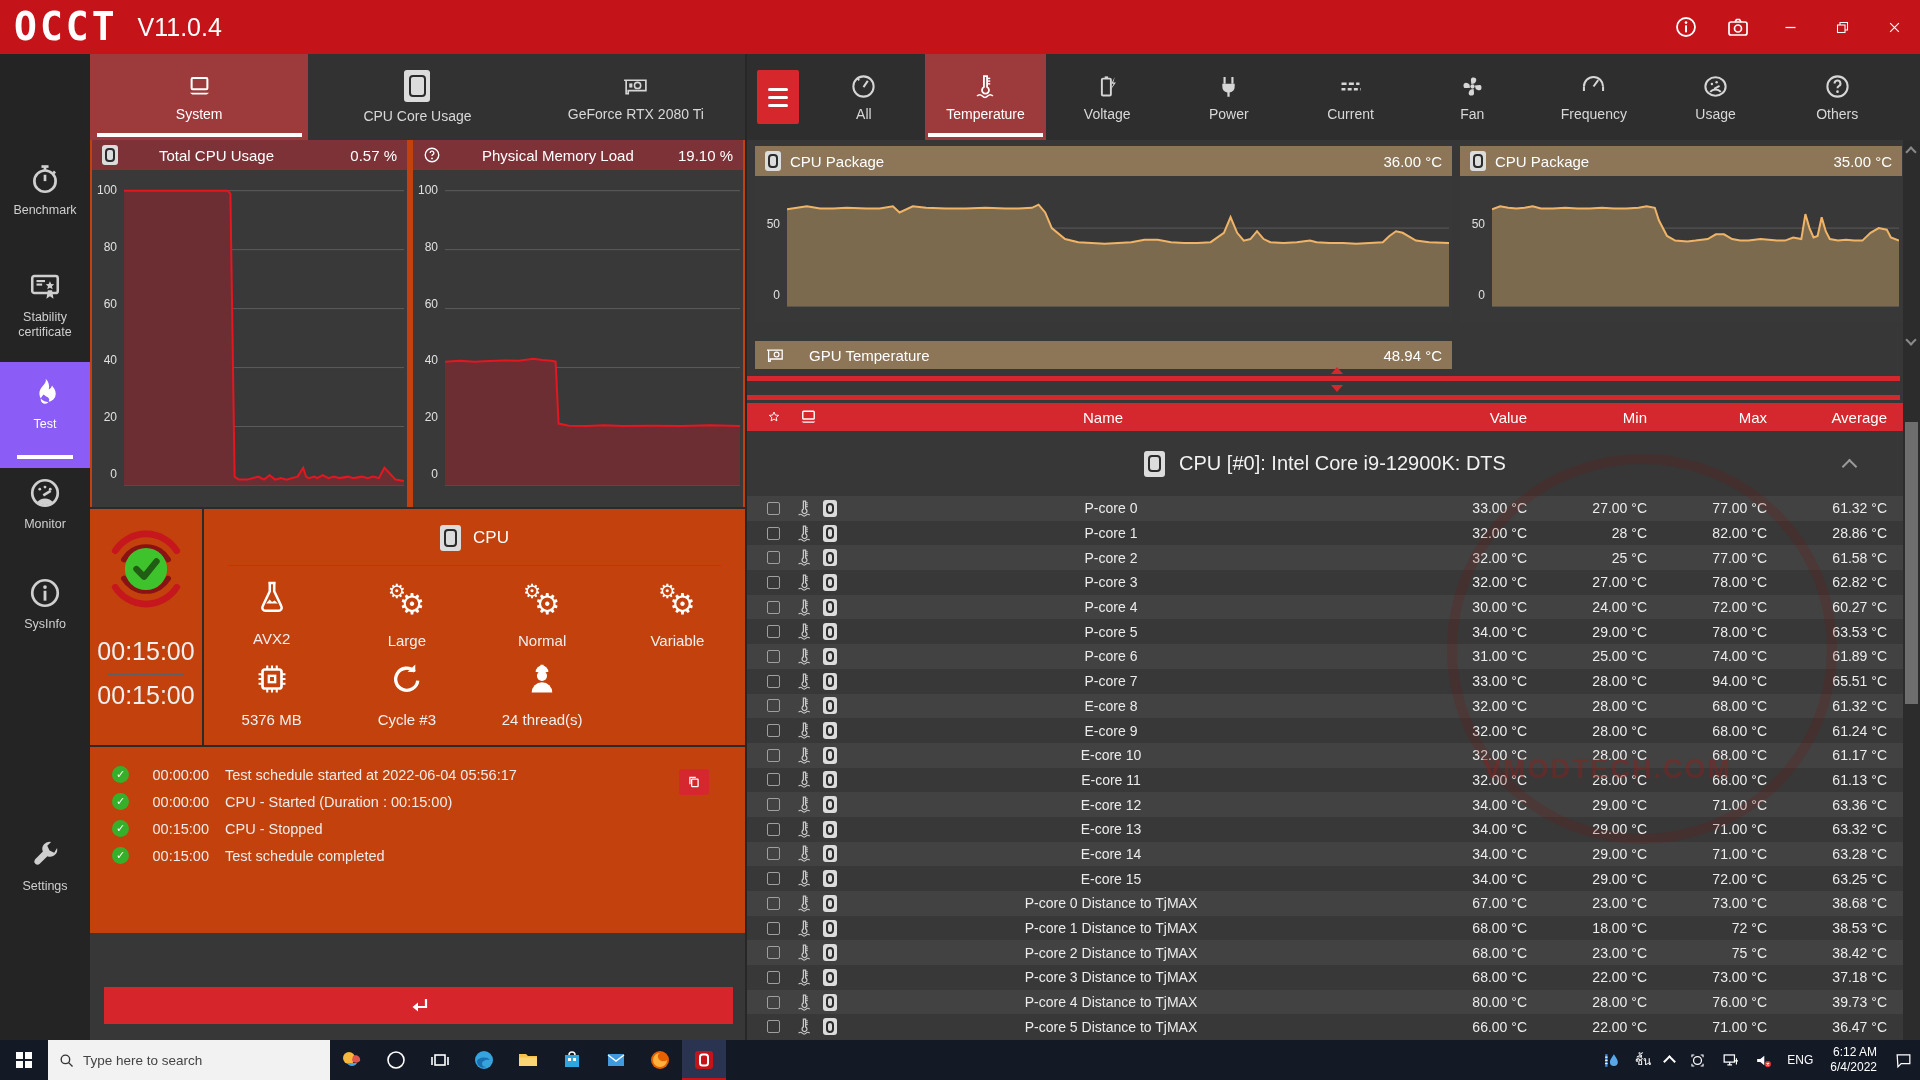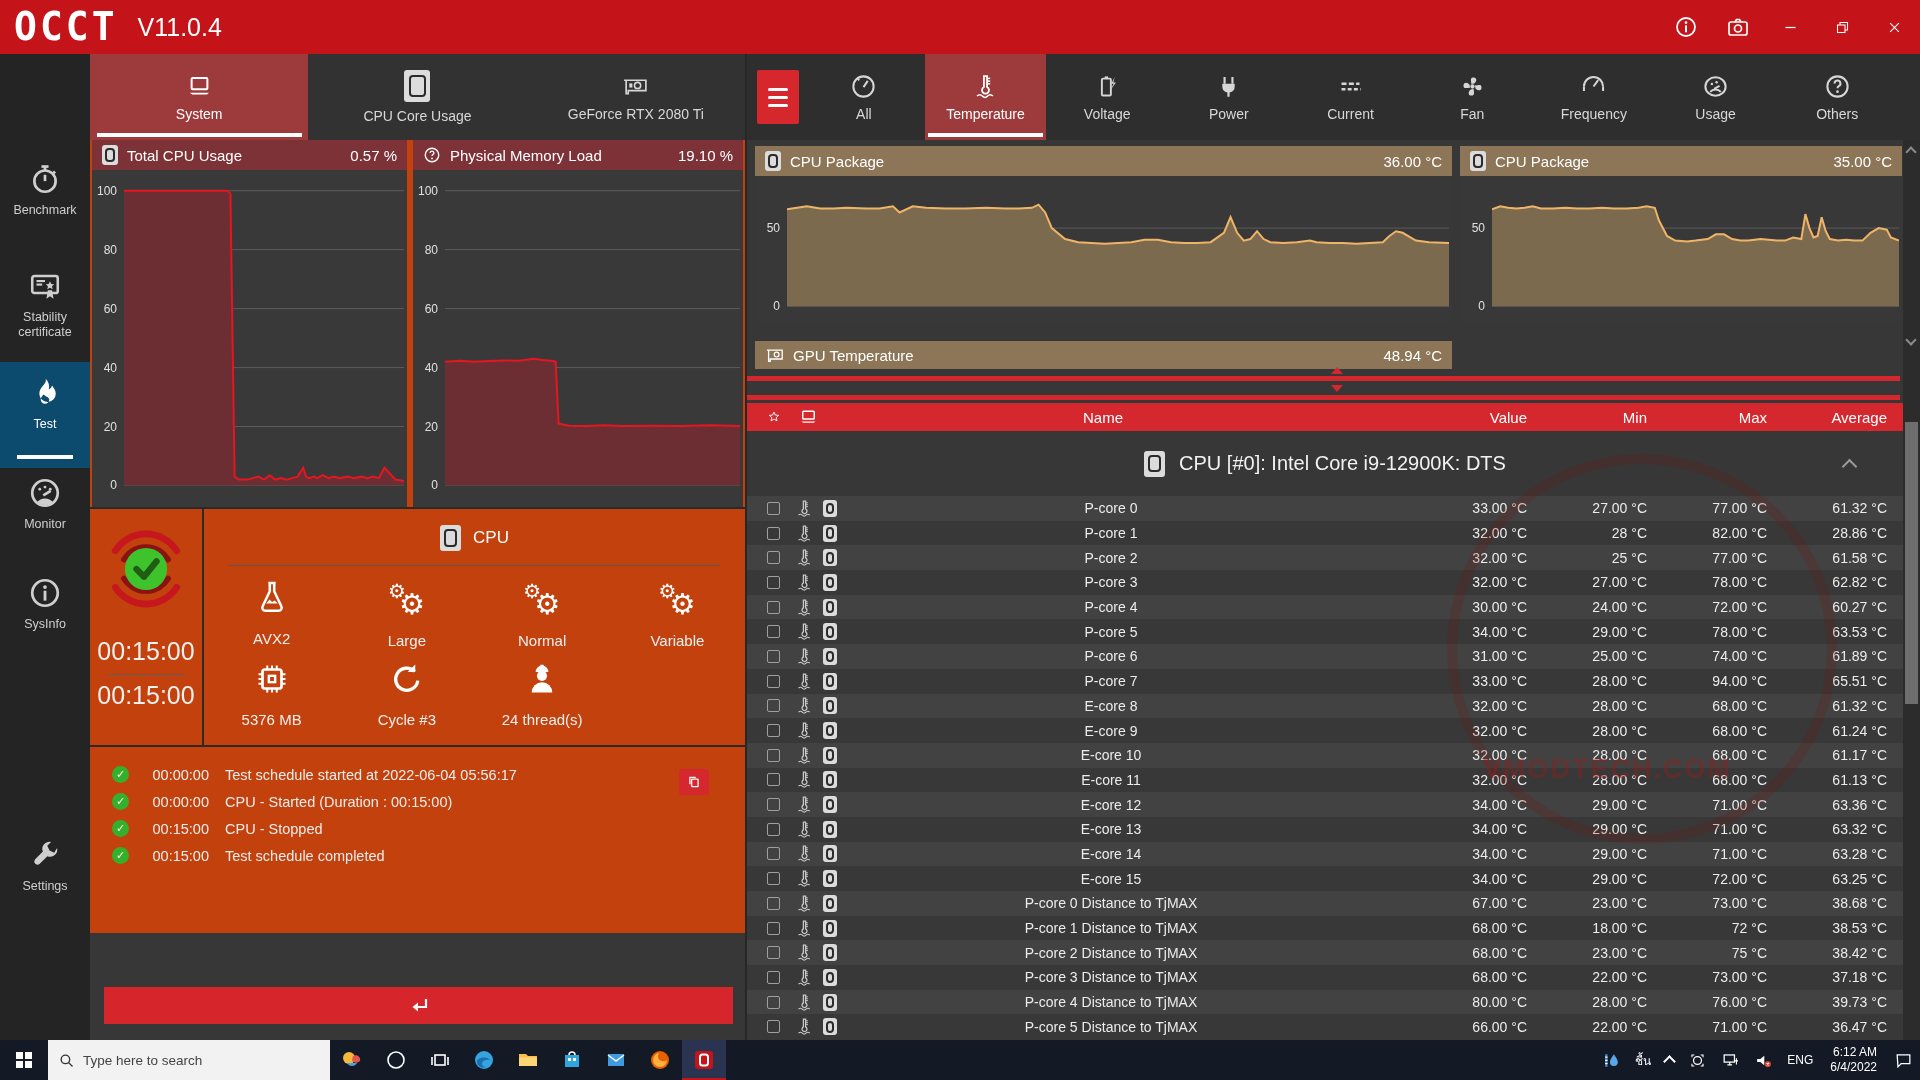--- a/index.html
+++ b/index.html
@@ -18,21 +18,21 @@
   .tb-right{margin-left:auto;display:flex;align-items:center;height:100%;}
   .tb-ico{width:24px;height:24px;color:#fff;margin:0 14px;cursor:pointer;}
   .winctl{width:52px;height:100%;display:flex;align-items:center;justify-content:center;color:#fff;}
   .winctl svg{width:15px;height:15px;}
 
   
   .sidebar{position:absolute;left:0;top:54px;width:90px;height:986px;background:#242424;}
   .side-item{position:absolute;left:0;width:90px;text-align:center;color:#cfcfcf;cursor:pointer;}
   .side-item .icon{width:34px;height:34px;color:#cfcfcf;}
   .side-item .lbl{font-size:12.5px;line-height:15px;margin-top:3px;}
-  .side-item.active{background:#0c4a6e;color:#fff;}
+  .side-item.active{background:#8b5cf6;color:#fff;}
   .side-item.active .icon{color:#fff;}
   .side-item.active .bar{position:absolute;left:17px;bottom:9px;width:56px;height:4px;background:#fff;}
 
   
   .panel-left{position:absolute;left:90px;top:54px;width:655px;height:879px;background:#c2410c;}
   .panel-right{position:absolute;left:745px;top:54px;width:1175px;height:986px;background:#373737;border-left:2px solid #272727;}
   .tabbar{position:absolute;left:0;top:0;right:0;height:86px;background:#2e2e2e;display:flex;}
   .tab{flex:1;display:flex;flex-direction:column;align-items:center;justify-content:center;
        gap:6px;color:#d8d8d8;font-size:14px;cursor:pointer;position:relative;background:#323232;}
   .tab .icon{width:27px;height:27px;color:#d6d6d6;}
@@ -43,29 +43,29 @@
   
   .chipbox{position:relative;display:inline-block;background:#dcdcdc;border-radius:3px;flex:none;}
   .chipbox::after{content:"";position:absolute;border:2px solid #2b2b2b;border-radius:4px;inset:16% 19%;}
   .chipbox.sm{width:14px;height:17px;}
   .chipbox.hdr{width:16px;height:20px;}
   .chipbox.md{width:21px;height:26px;}
   .chipbox.lg{width:26px;height:32px;}
 
   
   .chead{position:absolute;height:30px;display:flex;align-items:center;padding:0 10px;font-size:15px;color:#fff;}
-  .chead.redh{background:#7d3238;}
+  .chead.redh{background:#7d3238;gap:32px;}
   .chead.tanh{background:#8c7657;}
   .chead .t{margin-left:9px;}
   .chead .v{margin-left:auto;font-size:15px;}
   .chead .icon{width:18px;height:18px;color:#fff;}
   .chartblock{position:absolute;background:#393939;}
   .chartblock .plot{position:absolute;left:32px;right:3px;top:8px;bottom:12px;}
   .chartblock .plot svg{position:absolute;inset:0;width:100%;height:100%;}
-  .yaxis{position:absolute;left:0;top:8px;bottom:12px;width:30px;}
+  .yaxis{position:absolute;left:0;top:8px;bottom:24px;width:30px;}
   .yaxis span{position:absolute;right:5px;transform:translateY(-50%);font-size:12px;color:#e0e0e0;}
 
   
   .testsec{position:absolute;left:0;right:0;top:453px;height:238px;border-top:2px solid #2a2a2a;display:flex;}
   .statusbox{width:114px;border-right:2px solid #2a2a2a;text-align:center;padding-top:12px;flex:none;}
   .statusbox svg.status{width:96px;height:96px;}
   .timer{font-size:25px;color:#f0f0f0;margin-top:16px;}
   .timer2{font-size:25px;color:#f0f0f0;margin-top:6px;}
   .tdiv{border-top:1px solid #5f5f5f;width:76px;margin:8px auto 0;}
   .testcfg{flex:1;position:relative;}
@@ -99,21 +99,21 @@
   .hamburger{position:absolute;left:10px;top:16px;width:42px;height:54px;background:#d6272d;border-radius:2px;
              display:flex;flex-direction:column;align-items:center;justify-content:center;gap:5px;cursor:pointer;}
   .hamburger i{display:block;width:20px;height:3px;background:#fff;border-radius:2px;}
   .rtabs{position:absolute;left:56px;top:0;right:22px;height:86px;display:flex;}
   .rtabs .tab{background:#2e2e2e;}
   .rtabs .tab.active{background:#9d3b3c;}
 
   .gpubar{position:absolute;left:8px;top:287px;width:697px;height:28px;background:#8c7657;
           display:flex;align-items:center;padding:0 10px;font-size:15px;color:#fff;}
   .gpubar .icon{width:20px;height:16px;color:#fff;}
-  .gpubar .t{margin-left:8px;}
+  .gpubar .t{margin-left:24px;}
   .gpubar .v{margin-left:auto;}
 
   .split-tri{position:absolute;left:584px;width:0;height:0;border-left:6px solid transparent;border-right:6px solid transparent;}
   .tri-up{top:313px;border-bottom:7px solid #d5282e;}
   .tri-dn{top:331px;border-top:7px solid #d5282e;}
   .splitbar{position:absolute;left:0;right:20px;height:5px;background:#d5282e;cursor:row-resize;}
 
   .theader{position:absolute;left:0;right:17px;top:349px;height:28px;background:#d5282e;color:#fff;
            display:flex;align-items:center;font-size:15px;padding:0 16px 0 20px;}
   .theader .icon{color:#fff;}

